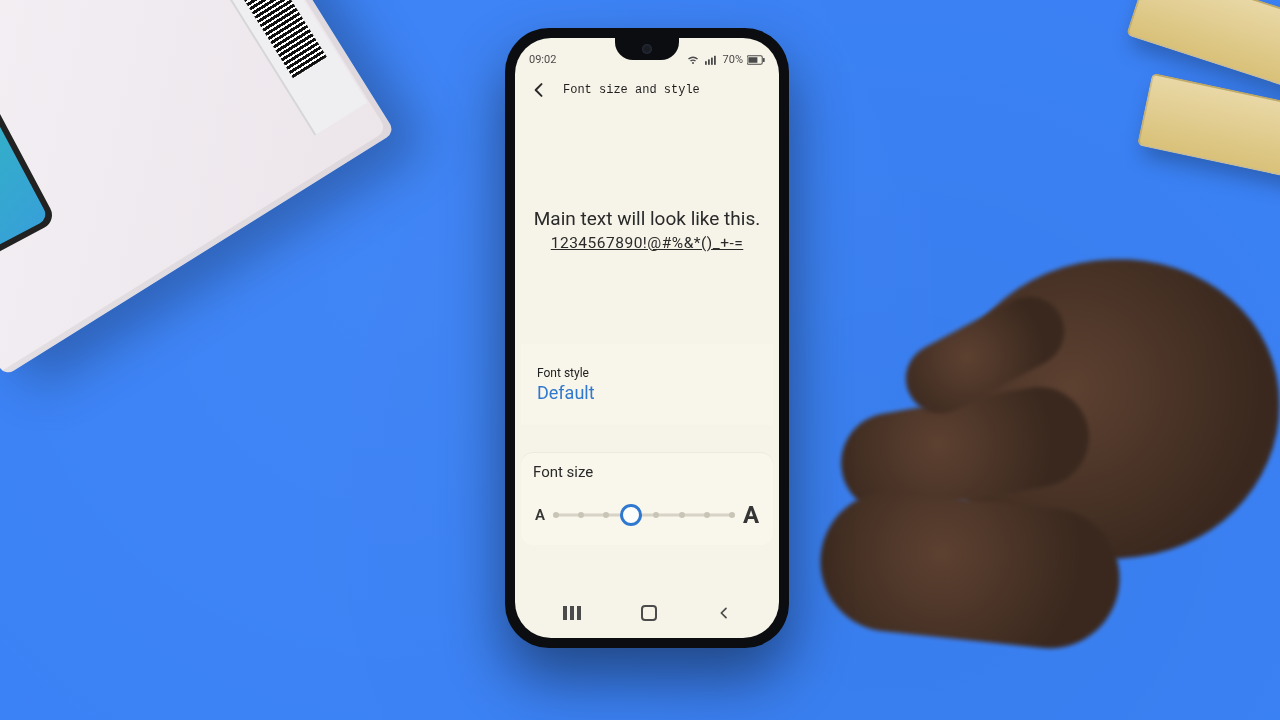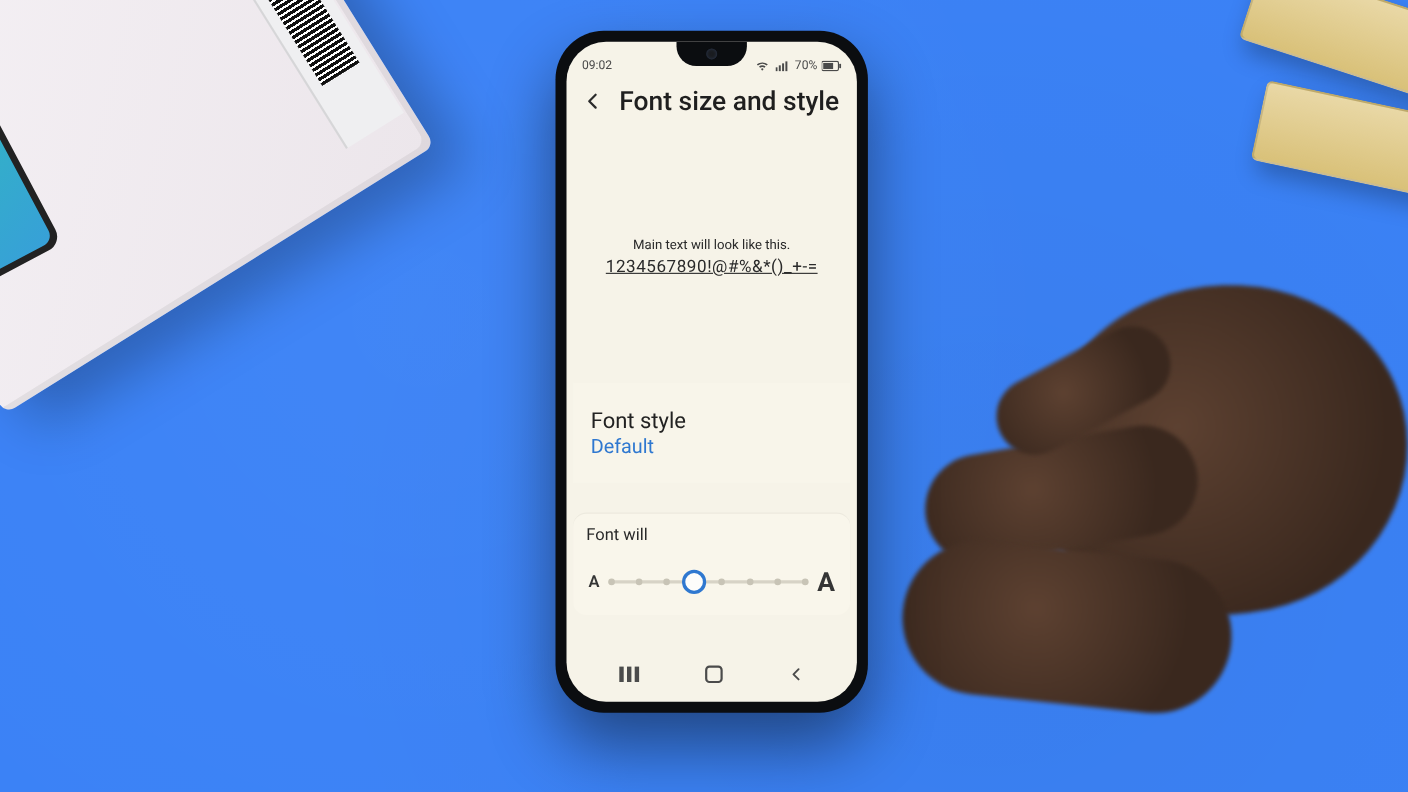--- a/index.html
+++ b/index.html
@@ -195,49 +195,50 @@
   }
   .back {
     width: 24px; height: 24px;
     display:flex; align-items:center; justify-content:center;
     color:#2b2b2b;
     background:transparent;
     border:none;
     padding:0;
   }
   .title-text {
-    font-size: 24px;
+    font-size: 12px;
     font-weight: 500;
     color:#1f1f1f;
+    font-family:Liberation Mono, monospace;
   }
   .preview {
     flex: 0 0 auto;
     height: 230px;
     display:flex;
     flex-direction:column;
     align-items:center;
     justify-content:center;
     gap:4px;
     color:#2a2a2a;
   }
-  .preview .line1{ font-size:12px;text-align:right; }
+  .preview .line1{ font-size:19px;text-align:right; }
   .preview .line2{ font-size:15.5px; letter-spacing:.5px;text-decoration:underline;}
   .section {
     background: #f8f5ea;
     margin: 0 6px;
     padding: 10px 12px;
   }
   .row {
     display:flex;
     align-items:center;
     justify-content:space-between;
     padding: 12px 4px;
   }
   .row .labels{ display:flex; flex-direction:column; gap:2px;}
-  .row .primary{ font-size:20px; color:#222; }
+  .row .primary{ font-size:12px; color:#222; }
   .row .secondary{ font-size:18px; color:#2f78d0; }
   .toggle {
     width: 38px; height: 22px;
     background:#c9c7be;
     border-radius: 22px;
     position:relative;
     border:none;
     padding:0;
   }
   .toggle::after{
@@ -375,21 +376,21 @@
           <div class="labels">
             <span class="primary">Font style</span>
             <span class="secondary">Default</span>
           </div>
         </div>
       </div>
 
       <div class="divider"></div>
 
       <div class="fs-card">
-        <div class="fs-title">Font will</div>
+        <div class="fs-title">Font size</div>
         <div class="slider">
           <span class="a-small">A</span>
           <div class="track">
             <div class="line"></div>
             <div class="ticks" id="ticks">
                 <div class="tick"></div>
                 <div class="tick"></div>
                 <div class="tick"></div>
                 <div class="tick"></div>
                 <div class="tick"></div>

